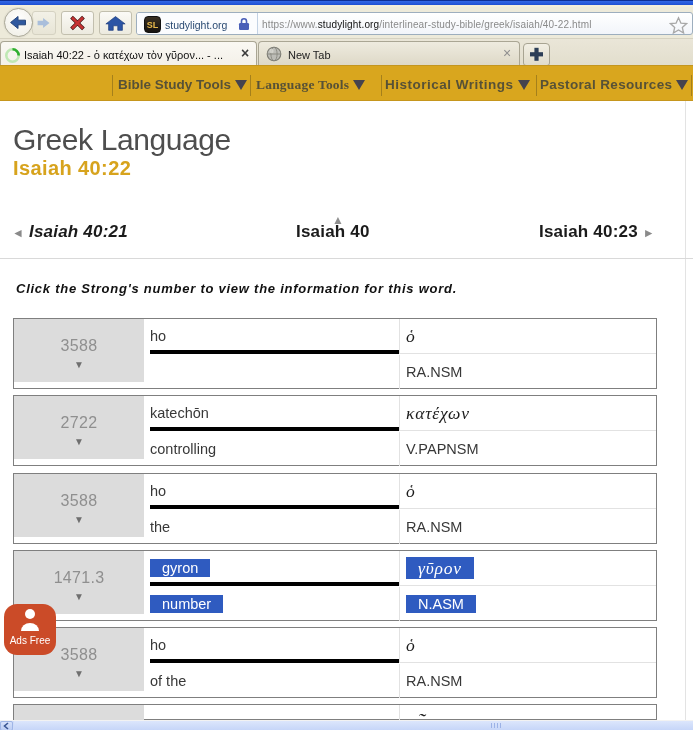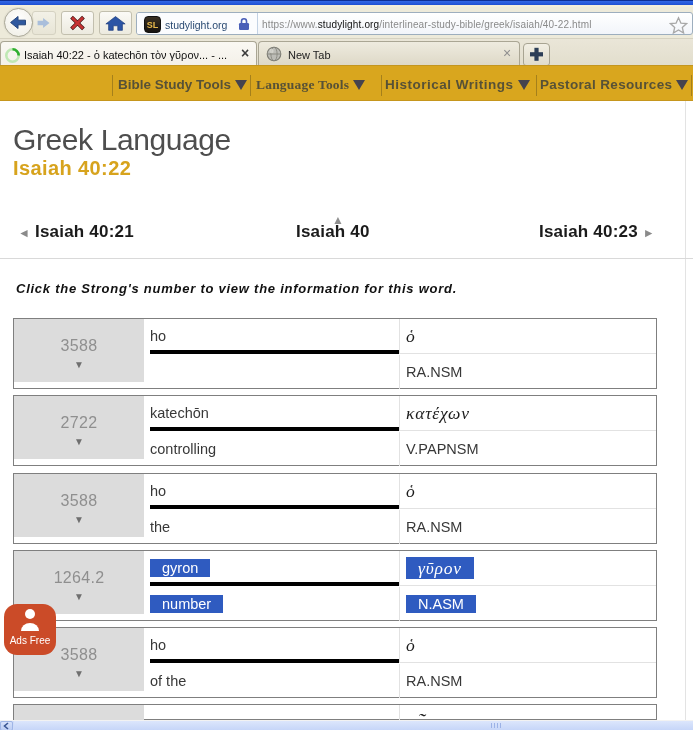--- a/index.html
+++ b/index.html
@@ -61,21 +61,21 @@
   .nv .car { display:inline-block; width:0; height:0; border-left:6.5px solid transparent;
      border-right:6.5px solid transparent; border-top:10px solid #45434e; vertical-align:-1px; margin-left:0px; }
   .sepv { top:75px; width:1px; height:21px; background:#a5801b; }
 
   
   #page { left:0; top:101px; width:693px; height:619px; background:#ffffff; overflow:hidden; }
   #vline { position:absolute; left:685px; top:0px; width:1px; height:619px; background:#e3e3e3; }
   #h1 { position:absolute; left:13px; top:22px; font-size:30px; color:#4e4e4e; letter-spacing:-0.4px; }
   #h2 { position:absolute; left:13px; top:56px; font-size:20px; font-weight:bold; color:#d7a31d; letter-spacing:0.4px; }
   #vnav { position:absolute; left:0; top:0px; width:693px; height:36px; }
-  #vnav .lft { position:absolute; left:18px; top:121px; font-size:17px; font-weight:bold; letter-spacing:0.2px; color:#1b1b1b;}
+  #vnav .lft { position:absolute; left:12px; top:121px; font-size:17px; font-weight:bold; letter-spacing:0.2px; color:#1b1b1b;font-style:italic;}
   #vnav .ctr { position:absolute; left:296px; top:121px; font-size:17px; font-weight:bold; letter-spacing:0.2px; color:#1b1b1b;}
   #vnav .rgt { position:absolute; left:539px; top:121px; font-size:17px; font-weight:bold; letter-spacing:0.2px; color:#1b1b1b;}
   .garr { color:#8a8a8a; font-size:12px; font-weight:normal; }
   #upcar { position:absolute; left:332px; top:112px; font-size:12px; color:#8f8f8f; }
   #hr1 { position:absolute; left:0; top:157px; width:693px; height:1px; background:#d9d9d9; }
   #clickline { position:absolute; left:16px; top:180px; font-size:13px; letter-spacing:0.75px; font-weight:bold; font-style:italic; color:#111; }
 
   
   .blk { position:absolute; left:13px; width:644px; height:71px; border:1px solid #7f7f7f; background:#fff; }
   .blk .num { position:absolute; left:0; top:0; width:130px; height:63px; background:#dcdcdc; text-align:center; }
@@ -149,21 +149,21 @@
       </svg></div>
     </div>
   </div>
 
   <div id="tabstrip" class="abs">
     <div id="tab1">
       <svg style="position:absolute;left:3px;top:5px" width="17" height="17" viewBox="0 0 17 17">
         <circle cx="8.5" cy="8.5" r="6.2" fill="none" stroke="#bfe8b4" stroke-width="2.6"></circle>
         <path d="M8.5 2.3 A6.2 6.2 0 0 1 14.7 8.5" fill="none" stroke="#2fae2f" stroke-width="2.6"></path>
       </svg>
-      <div class="tabtitle">Isaiah 40:22 - ὁ katechōn τὸν γῦρον... - ...</div>
+      <div class="tabtitle">Isaiah 40:22 - ὁ κατέχων τὸν γῦρον... - ...</div>
       <div class="tabx" style="left:240px;top:3px;color:#3c3c3c;font-size:14px;">×</div>
     </div>
     <div id="tab2">
       <svg style="position:absolute;left:7px;top:4px" width="16" height="16" viewBox="0 0 16 16">
         <circle cx="8" cy="8" r="6.8" fill="#bcbcb6" stroke="#7c7c74" stroke-width="1.1"></circle>
         <ellipse cx="8" cy="8" rx="3.1" ry="6.8" fill="none" stroke="#888880" stroke-width="0.9"></ellipse>
         <line x1="1.2" y1="8" x2="14.8" y2="8" stroke="#888880" stroke-width="0.9"></line>
         <circle cx="5.5" cy="5" r="2.2" fill="#d8d8d2" opacity="0.8"></circle>
       </svg>
       <div class="tabtitle" style="left:29px;color:#222;">New Tab</div>
@@ -226,21 +226,21 @@
           <span class="n">3588</span>
           <span class="c">▼</span>
         </div>
       <div class="c1r1">ho</div>
       <div class="c1r2">the</div>
       <div class="c2r1">ὁ</div>
       <div class="c2r2">RA.NSM</div>
     </div>
     <div class="blk" style="top:449px;">
       <div class="num">
-          <span class="n">1264.2</span>
+          <span class="n">1471.3</span>
           <span class="c">▼</span>
         </div>
       <div class="c1r1"><span class="hl">gyron</span></div>
       <div class="c1r2"><span class="hl">number</span></div>
       <div class="c2r1"><span class="hl">γῦρον</span></div>
       <div class="c2r2"><span class="hl">N.ASM</span></div>
     </div>
     <div class="blk" style="top:526px;">
       <div class="num">
           <span class="n">3588</span>

